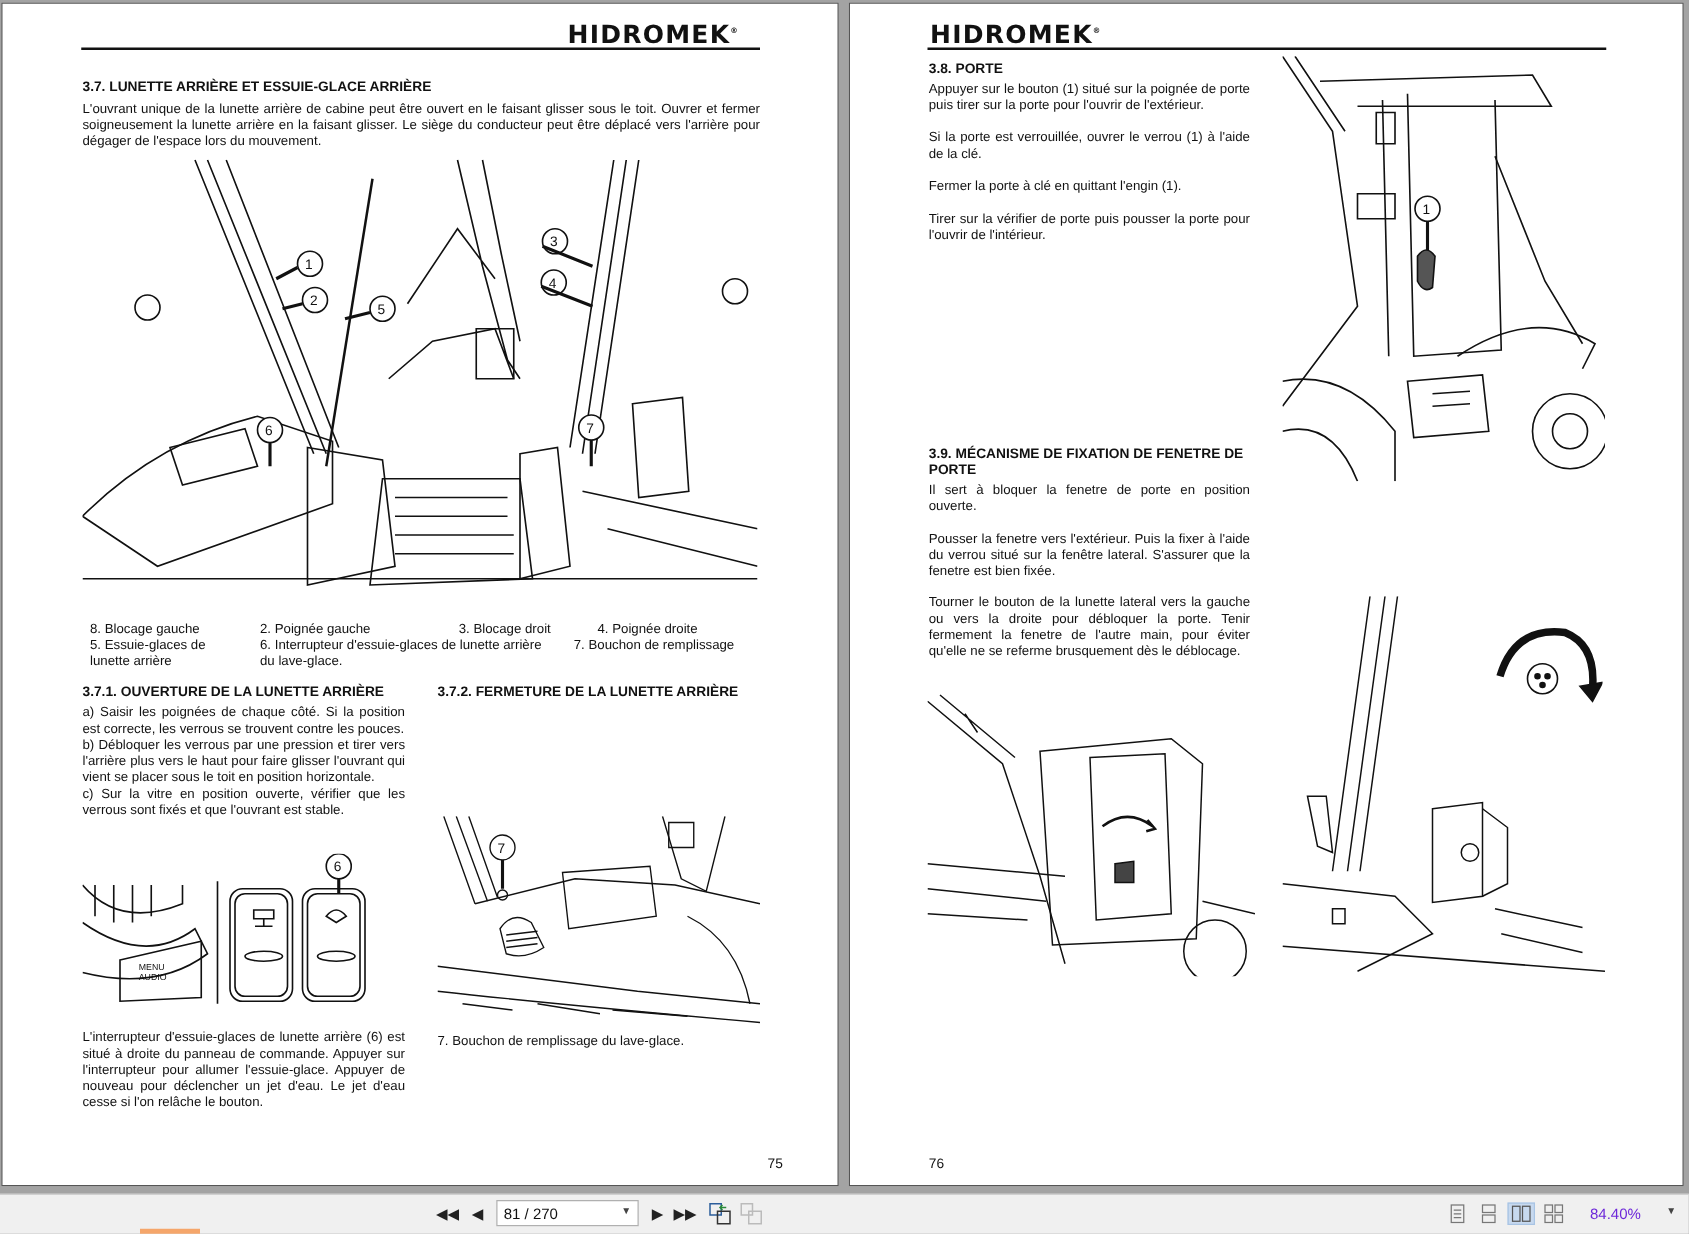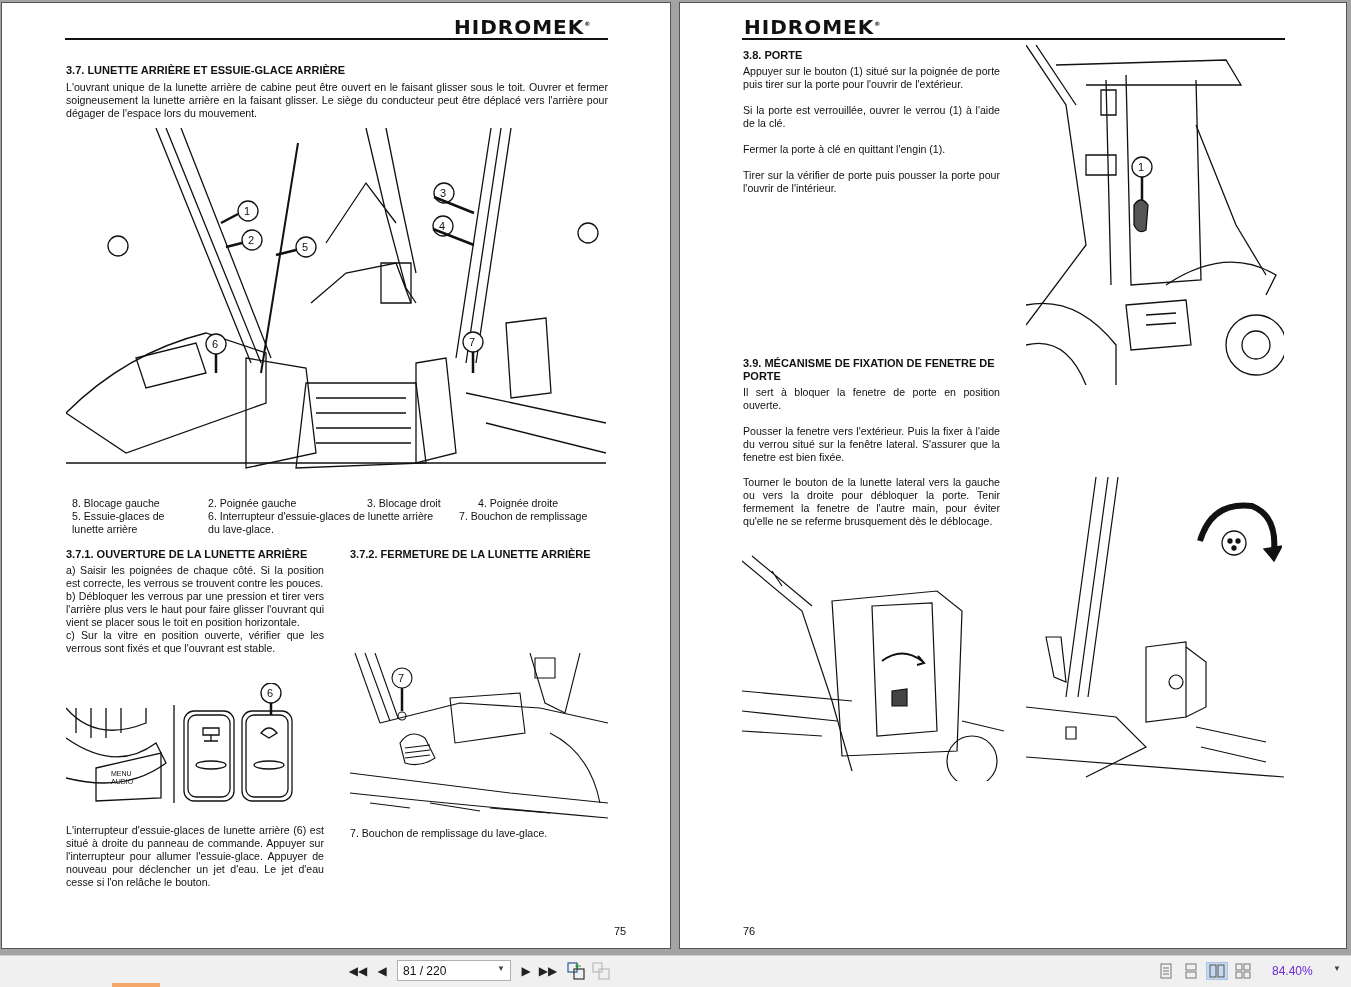--- a/index.html
+++ b/index.html
@@ -228,21 +228,21 @@
   </div>
 </div>
 
 <div id="toolbar">
   <div class="tb-btn" style="left:349px;">
       <span>◀◀</span>
     </div>
   <div class="tb-btn" style="left:373px;">
       <span>◀</span>
     </div>
-  <div id="page-input"><span>81 / 220</span><span class="dd">▼</span></div>
+  <div id="page-input"><span>81 / 270</span><span class="dd">▼</span></div>
   <div class="tb-btn" style="left:517px;">
       <span>▶</span>
     </div>
   <div class="tb-btn" style="left:539px;">
       <span>▶▶</span>
     </div>
   <div class="tb-btn" style="left:567px;">
     <svg width="18" height="18" viewBox="0 0 18 18" fill="none" stroke="#2b5d9b" stroke-width="1.2">
         <rect x="1" y="1" width="9" height="9"></rect>
         <rect x="7" y="7" width="10" height="10" stroke="#333"></rect>

